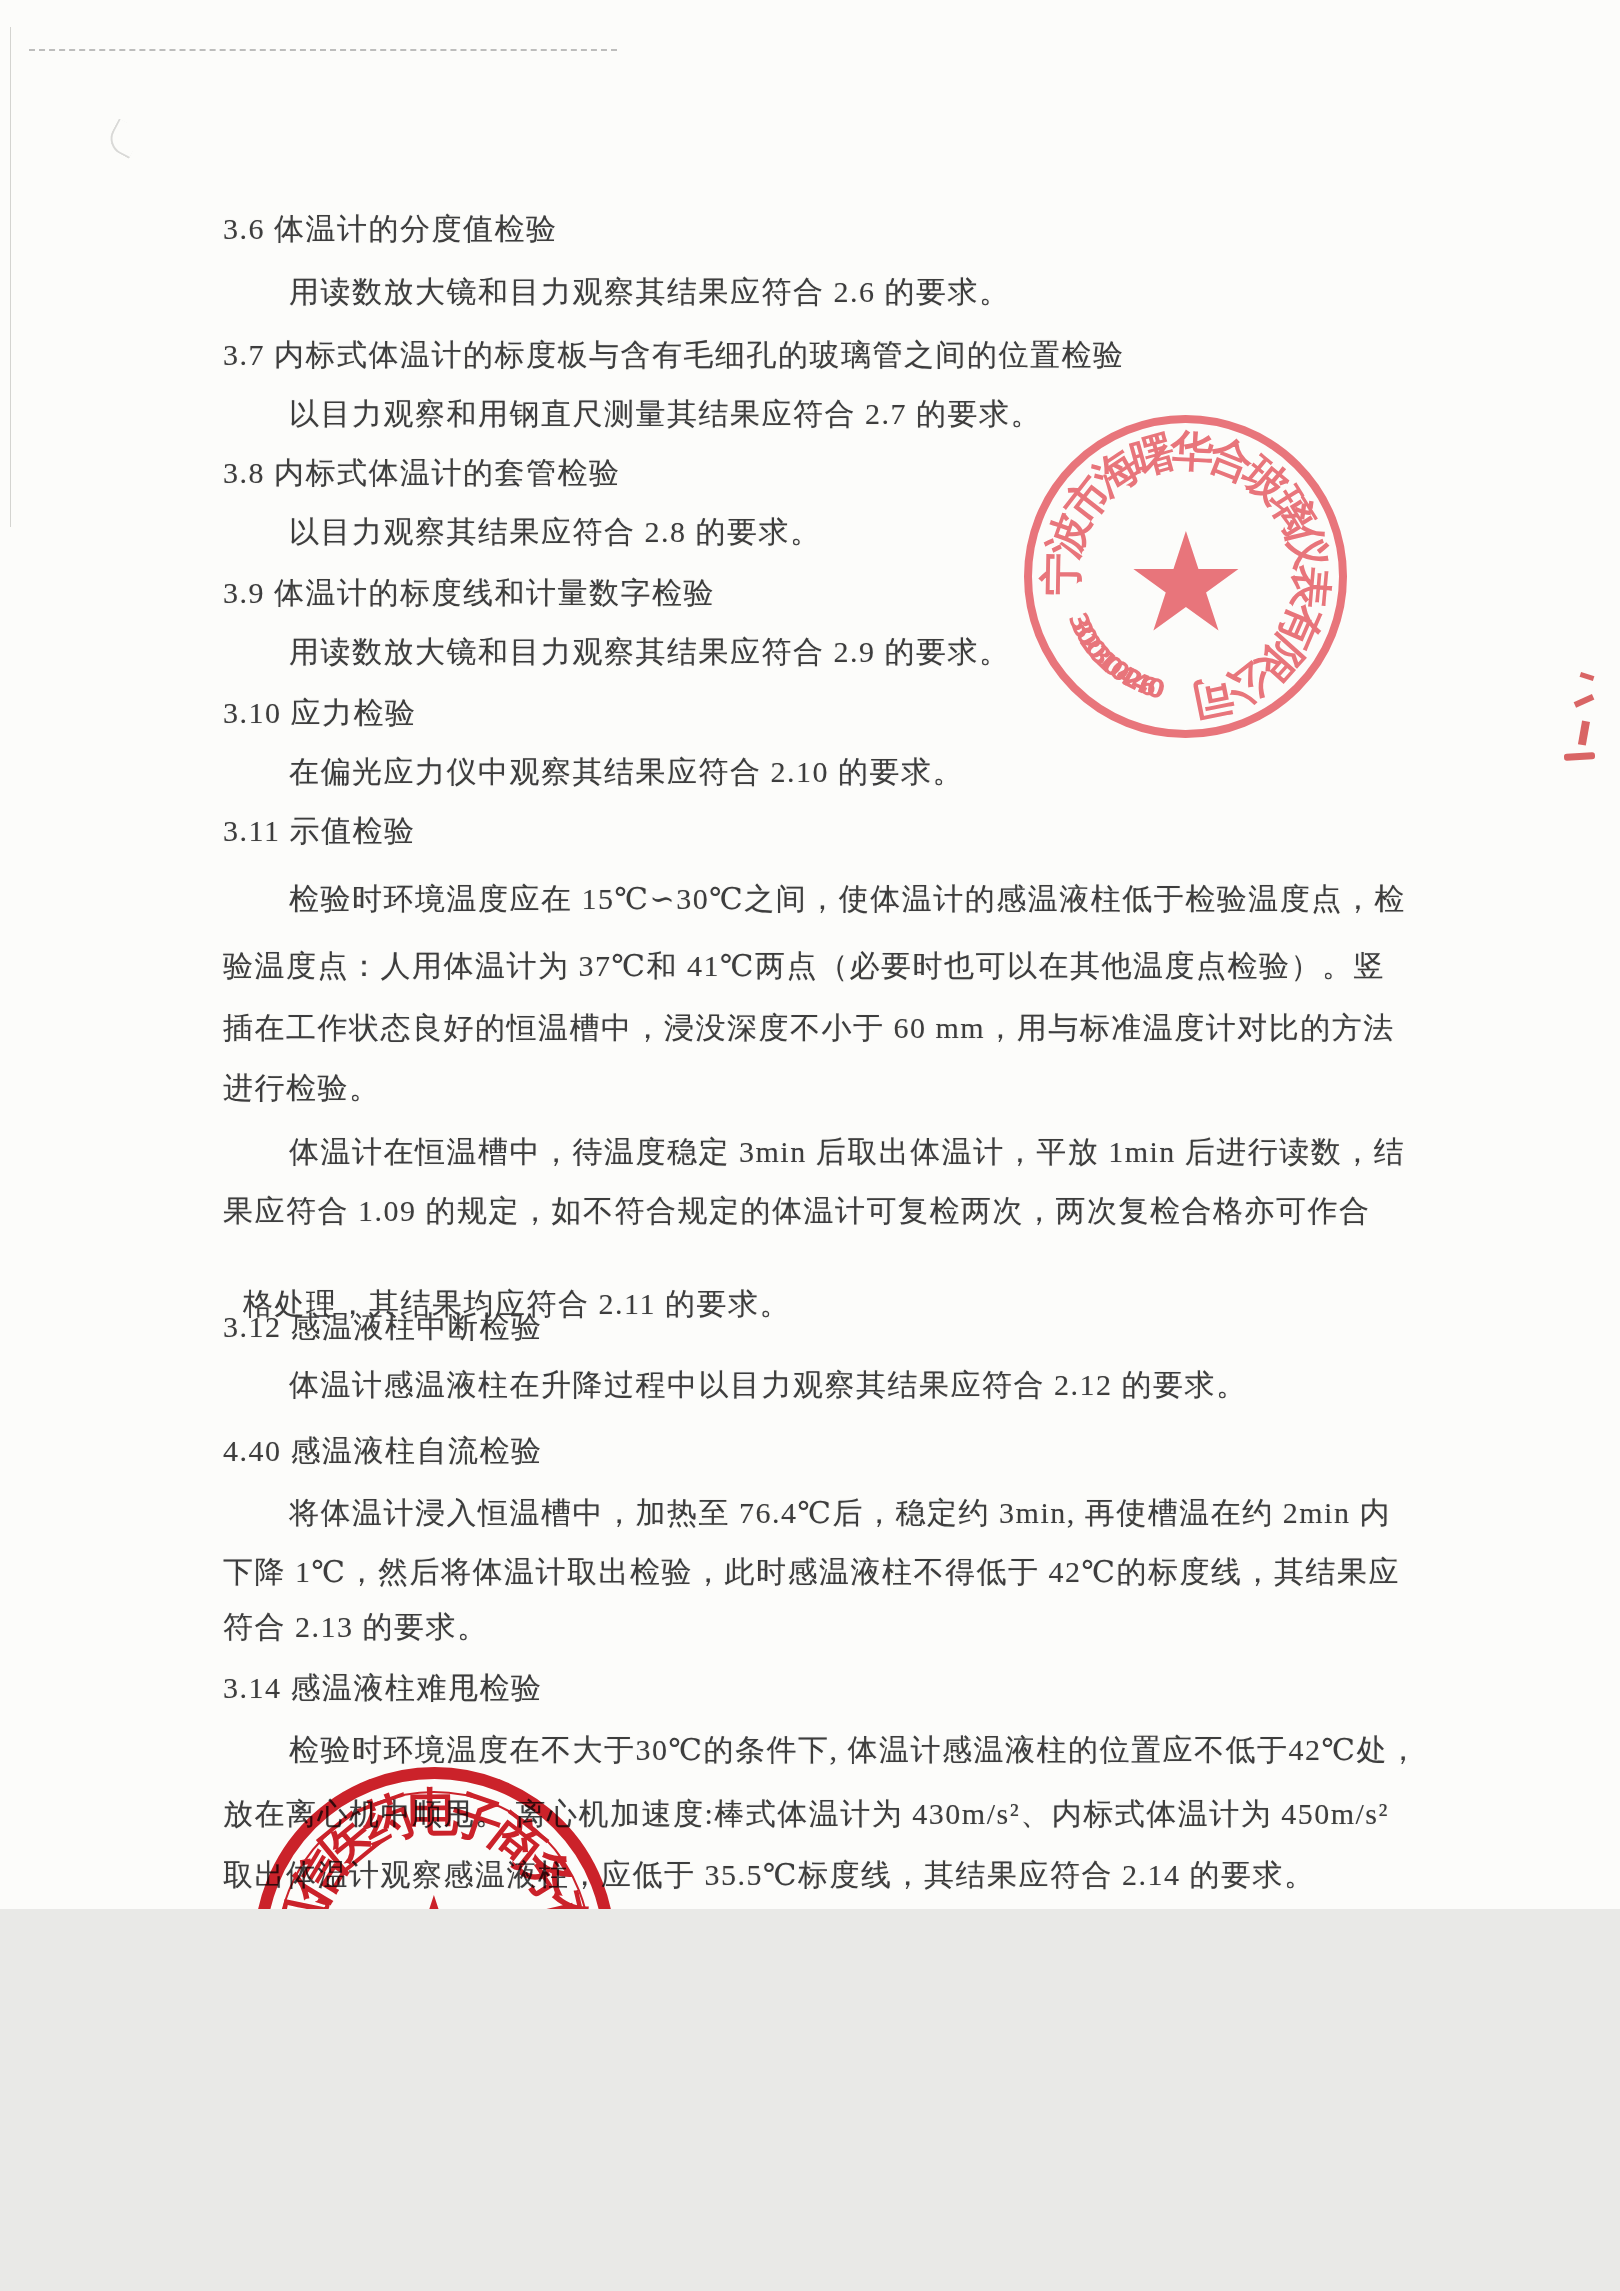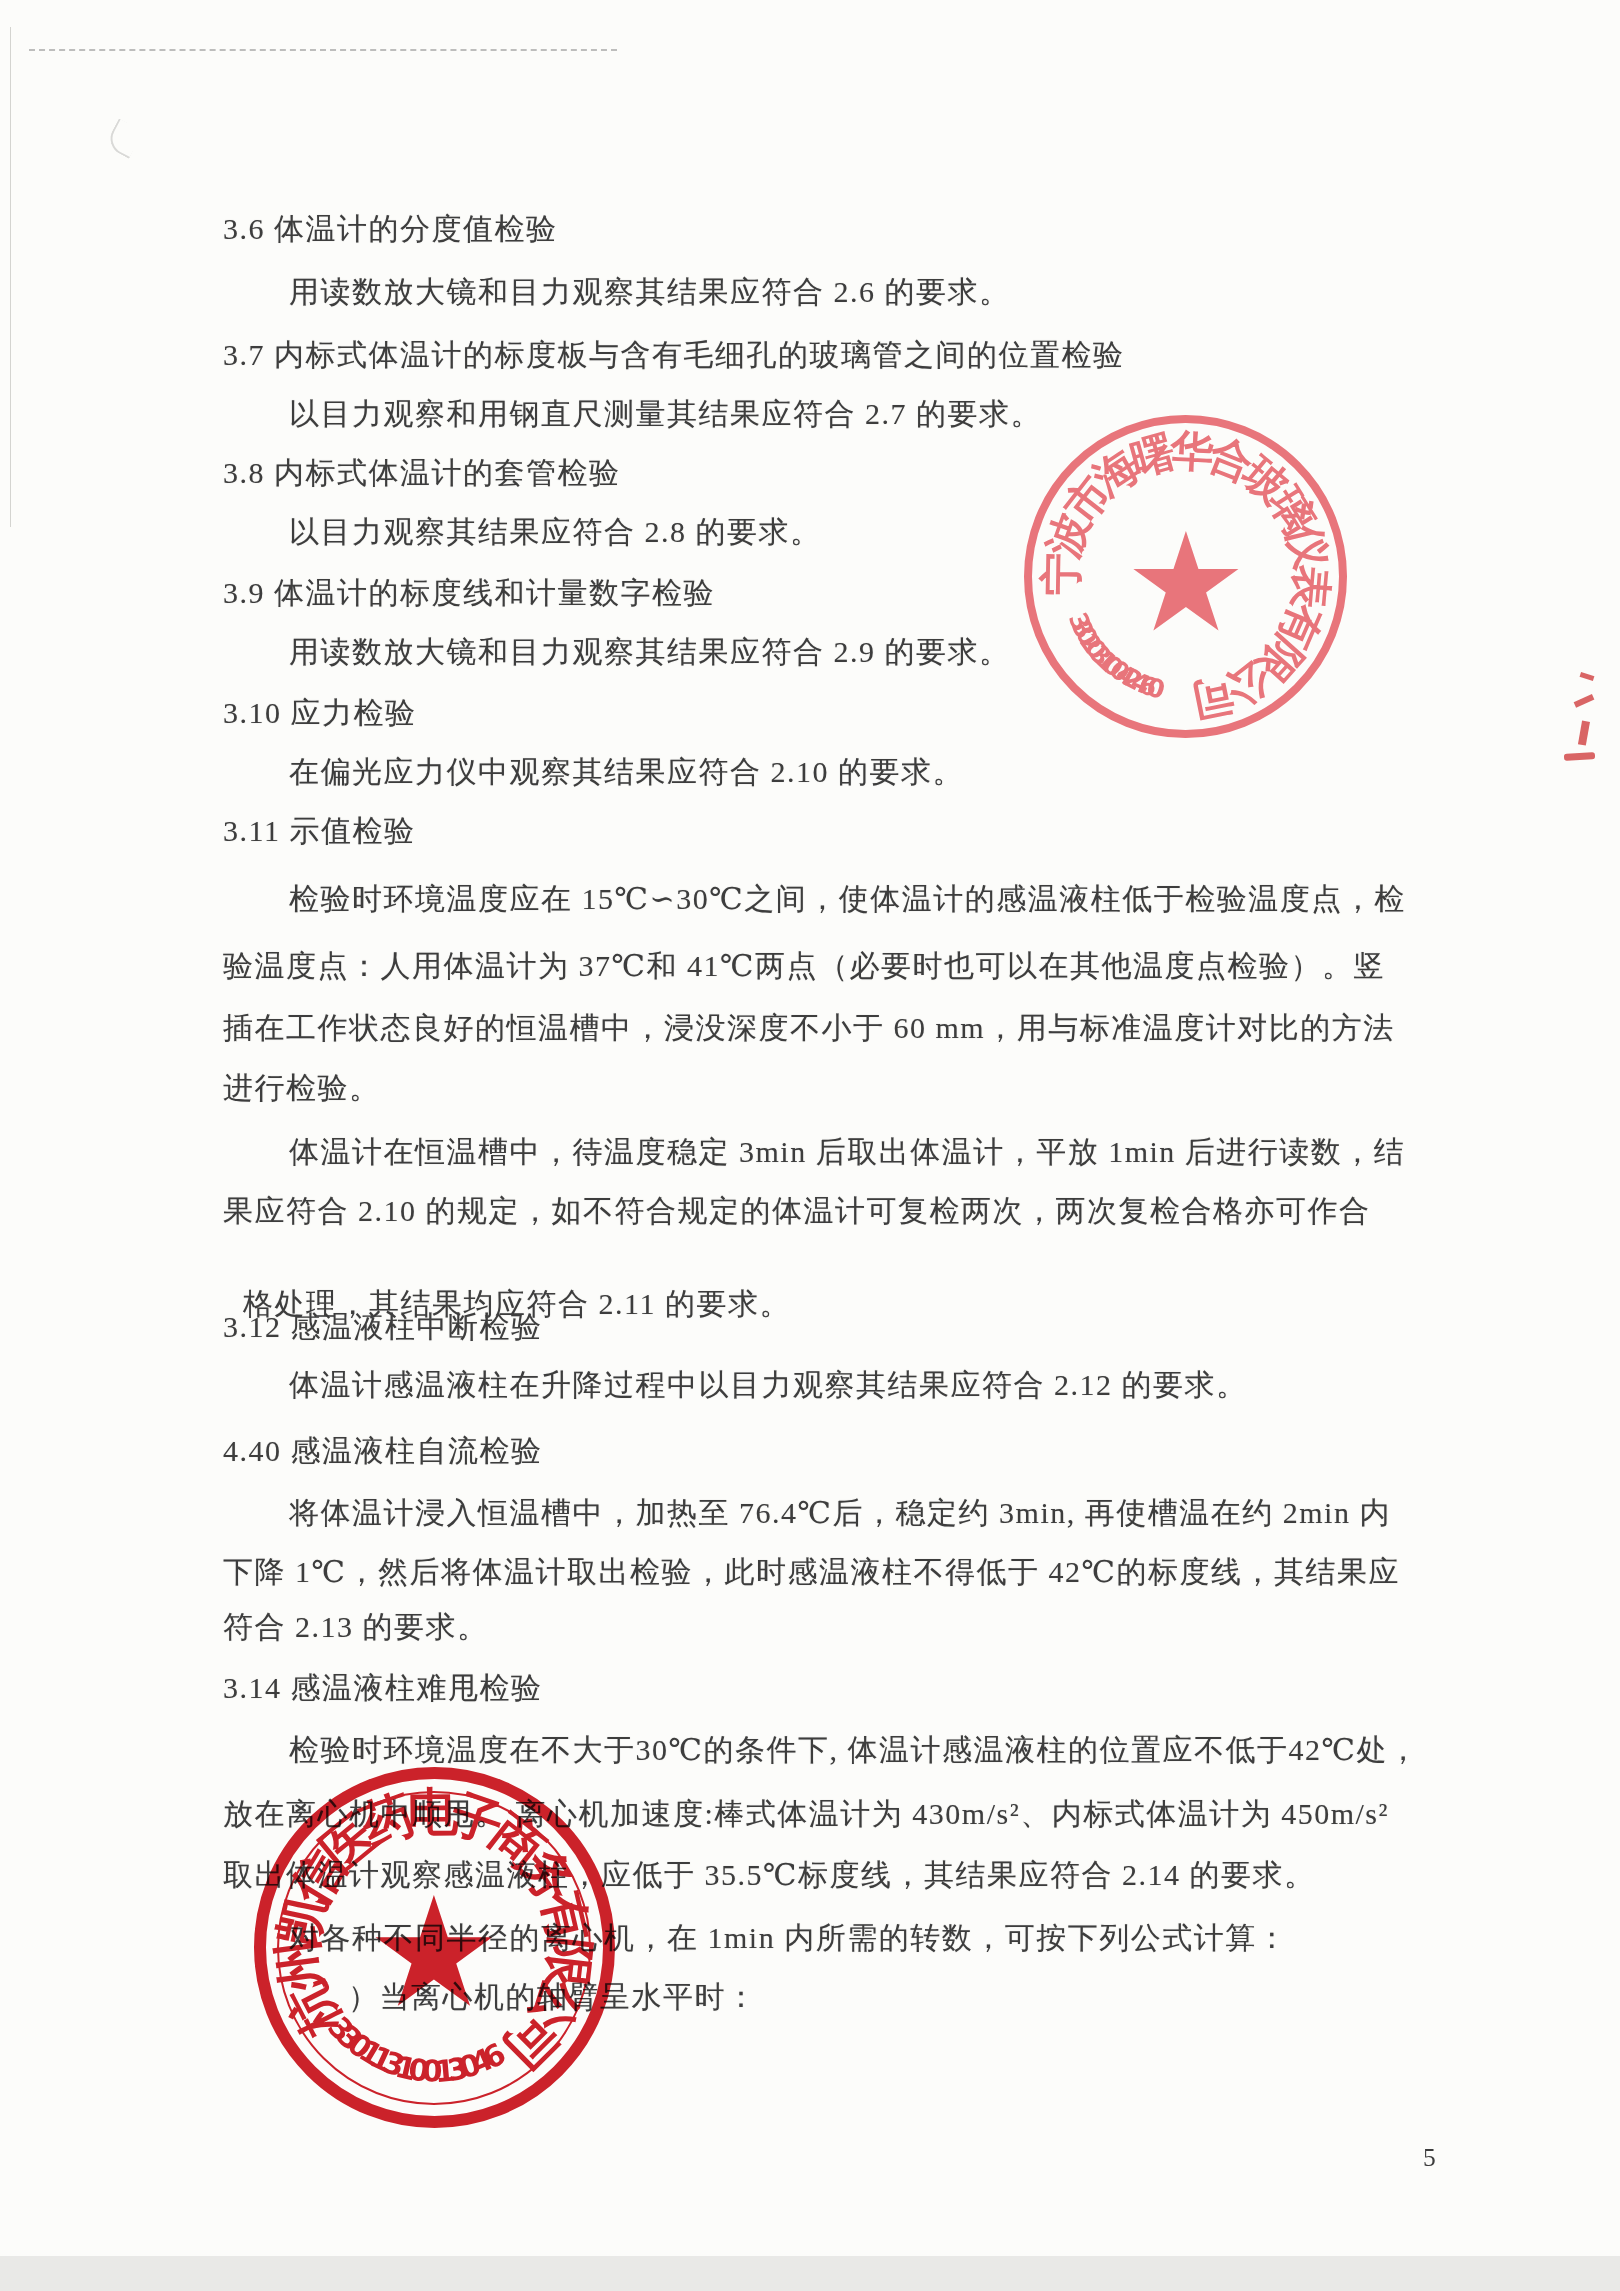--- a/index.html
+++ b/index.html
@@ -1,18 +1,18 @@
 <!DOCTYPE html>
 <html><head>
 <meta charset="utf-8">
 <style>
   html,body{margin:0;padding:0;background:#e9e9e7;}
   #page{
     position:relative;
-    width:1620px;height:2256px;
+    width:1620px;height:1909px;
     background:#fcfcfa;
     overflow:hidden;
     font-family:"Liberation Serif","DejaVu Serif",serif;
   }
   .text-line{
     position:absolute;
     font-size:30px;
     color:#3d3d3d;
     letter-spacing:1.5px;
     white-space:nowrap;
@@ -95,21 +95,21 @@
       <div class="text-line" style="left: 223px; top: 573px;">3.9 体温计的标度线和计量数字检验</div>
       <div class="text-line" style="left: 289px; top: 632px;">用读数放大镜和目力观察其结果应符合 2.9 的要求。</div>
       <div class="text-line" style="left: 223px; top: 693px;">3.10 应力检验</div>
       <div class="text-line" style="left: 289px; top: 752px;">在偏光应力仪中观察其结果应符合 2.10 的要求。</div>
       <div class="text-line" style="left: 223px; top: 811px;">3.11 示值检验</div>
       <div class="text-line" style="left: 289px; top: 879px;">检验时环境温度应在 15℃∽30℃之间，使体温计的感温液柱低于检验温度点，检</div>
       <div class="text-line" style="left: 223px; top: 946px;">验温度点：人用体温计为 37℃和 41℃两点（必要时也可以在其他温度点检验）。竖</div>
       <div class="text-line" style="left: 223px; top: 1008px;">插在工作状态良好的恒温槽中，浸没深度不小于 60 mm，用与标准温度计对比的方法</div>
       <div class="text-line" style="left: 223px; top: 1068px;">进行检验。</div>
       <div class="text-line" style="left: 289px; top: 1132px;">体温计在恒温槽中，待温度稳定 3min 后取出体温计，平放 1min 后进行读数，结</div>
-      <div class="text-line" style="left: 223px; top: 1191px;">果应符合 2.10 的规定，如不符合规定的体温计可复检两次，两次复检合格亦可作合</div>
+      <div class="text-line" style="left: 223px; top: 1191px;">果应符合 1.09 的规定，如不符合规定的体温计可复检两次，两次复检合格亦可作合</div>
       <div class="text-line" style="left: 223px; top: 1284px; margin-left: 20px;">格处理，其结果均应符合 2.11 的要求。</div>
       <div class="text-line" style="left: 223px; top: 1307px;">3.12 感温液柱中断检验</div>
       <div class="text-line" style="left: 289px; top: 1365px;">体温计感温液柱在升降过程中以目力观察其结果应符合 2.12 的要求。</div>
       <div class="text-line" style="left: 223px; top: 1431px;">4.40 感温液柱自流检验</div>
       <div class="text-line" style="left: 289px; top: 1493px;">将体温计浸入恒温槽中，加热至 76.4℃后，稳定约 3min, 再使槽温在约 2min 内</div>
       <div class="text-line" style="left: 223px; top: 1552px;">下降 1℃，然后将体温计取出检验，此时感温液柱不得低于 42℃的标度线，其结果应</div>
       <div class="text-line" style="left: 223px; top: 1607px; text-align: center;">符合 2.13 的要求。</div>
       <div class="text-line" style="left: 223px; top: 1668px;">3.14 感温液柱难甩检验</div>
       <div class="text-line" style="left: 289px; top: 1730px;">检验时环境温度在不大于30℃的条件下, 体温计感温液柱的位置应不低于42℃处，</div>
       <div class="text-line" style="left: 223px; top: 1794px;">放在离心机中顺甩。 离心机加速度:棒式体温计为 430m/s²、内标式体温计为 450m/s²</div>

